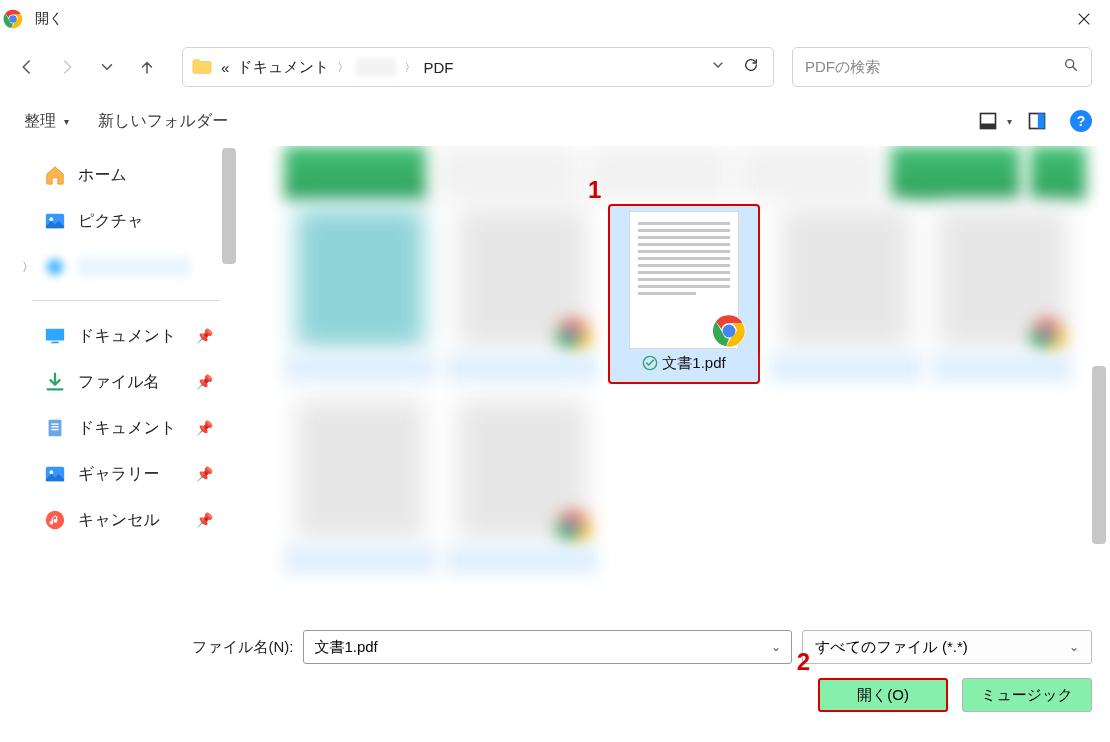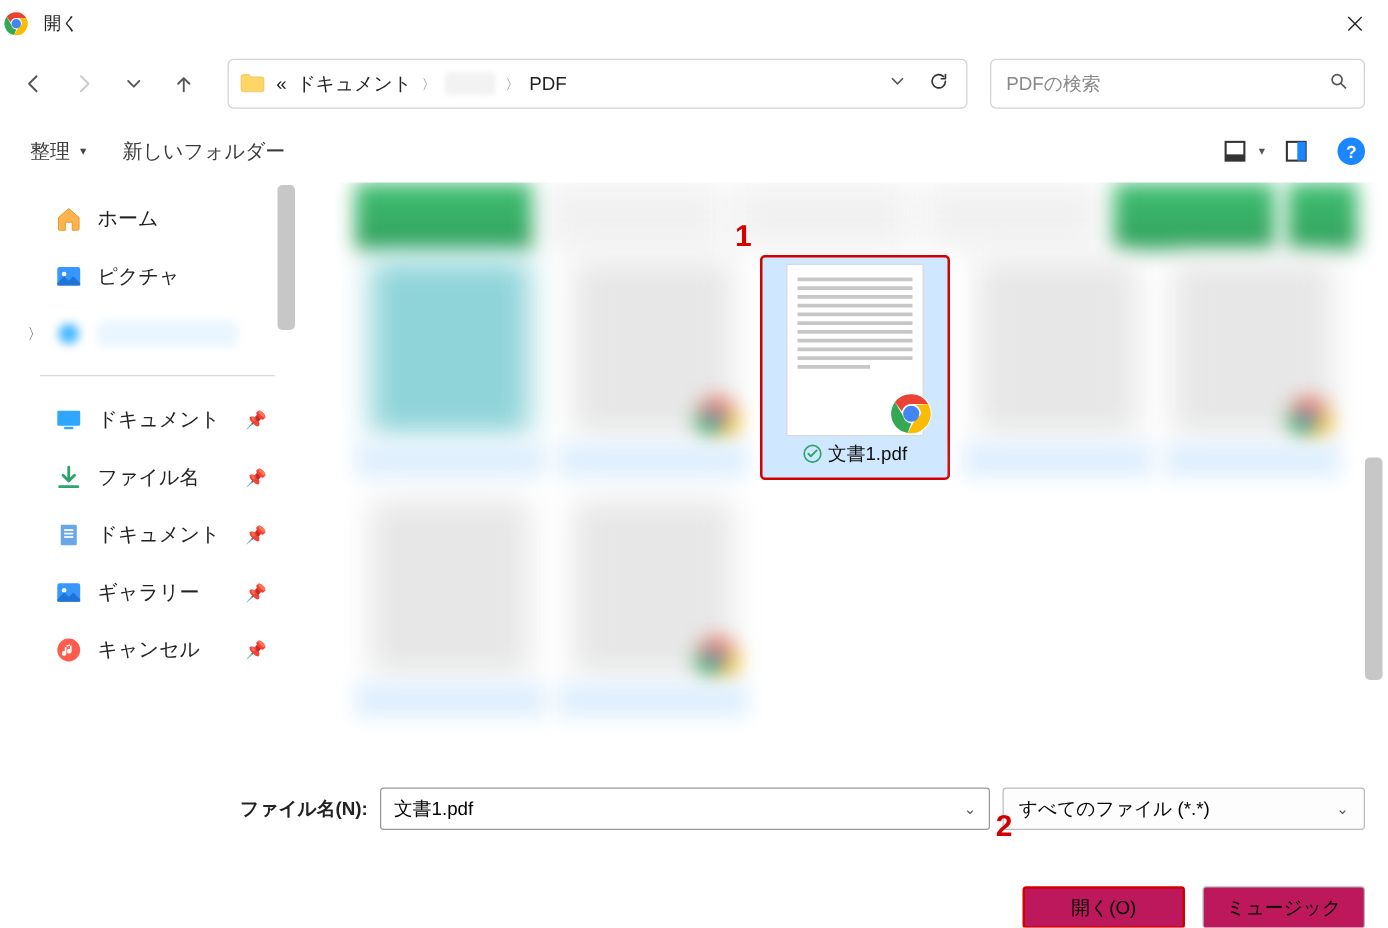--- a/index.html
+++ b/index.html
@@ -80,30 +80,30 @@
 .badge-chrome-blur { position: absolute; right: 6px; bottom: 30px; width: 36px; height: 36px; filter: blur(8px); }
 
 .gridrow.bot { height: 190px; margin-top: 2px; }
 
 
 .ann { position: absolute; color: #d40000; font-weight: 700; font-size: 24px; z-index: 50; }
 
 
 .bottom { height: 120px; padding: 20px 18px 0 18px; }
 .filerow { display: flex; align-items: center; gap: 10px; }
-.flabel { font-size: 15px; color: #222; white-space: nowrap; padding-left: 174px; font-weight: bold; }
+.flabel { font-size: 15px; color: #222; white-space: nowrap; padding-left: 174px; }
 .finput { flex: 1; height: 34px; border: 1px solid #999; border-radius: 3px; display: flex; align-items: center; padding: 0 10px; font-size: 15px; }
 .finput .grow { flex: 1; }
 .finput .dd { color: #555; font-size: 12px; }
 .ftype { width: 290px; height: 34px; border: 1px solid #bcbcbc; border-radius: 3px; display: flex; align-items: center; padding: 0 12px; font-size: 15px; background: #fdfdfd; }
 .ftype .grow { flex: 1; }
 .ftype .dd { color: #555; font-size: 12px; }
 
 .btnrow { display: flex; justify-content: flex-end; gap: 14px; margin-top: 14px; position: relative; }
-.btn { width: 130px; height: 34px; border: 1px solid #b6b6b6; border-radius: 3px; background: #be185d; display: flex; align-items: center; justify-content: center; font-size: 15px; margin-top: 31px; }
+.btn { width: 130px; height: 34px; border: 1px solid #b6b6b6; border-radius: 3px; background: #86efac; display: flex; align-items: center; justify-content: center; font-size: 15px; }
 .btn.primary { border: 2px solid #d40000; }
 
 
 .chrome-s1 { fill: #ea4335; }
 .chrome-s2 { fill: #4285f4; }
 .chrome-s3 { fill: #34a853; }
 .chrome-s4 { fill: #fbbc05; }
 </style>
 </head>
 <body>

